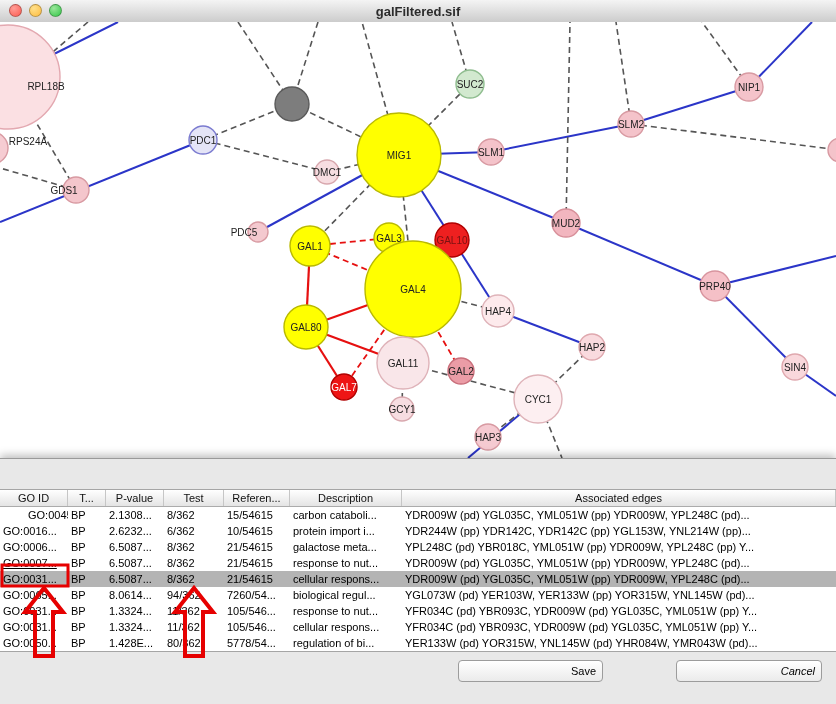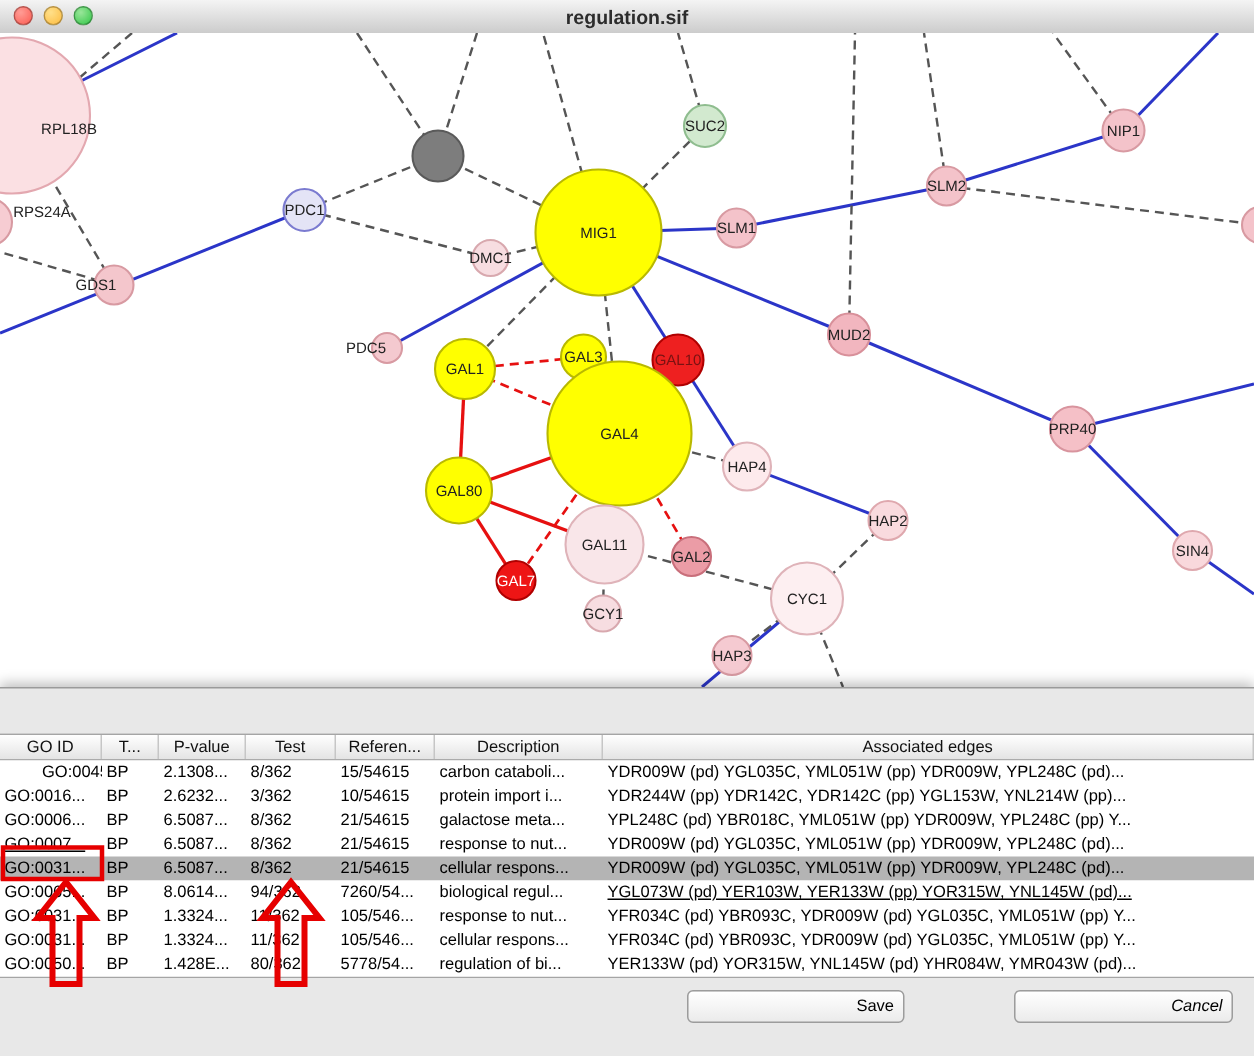--- a/index.html
+++ b/index.html
@@ -39,21 +39,21 @@
 </head>
 <body>
 
 <div class="win-top">
   <div class="titlebar">
     <div class="traffic">
       <span class="light red"></span>
       <span class="light yellow"></span>
       <span class="light green"></span>
     </div>
-    <div class="title">regulation.sif</div>
+    <div class="title">galFiltered.sif</div>
   </div>
   <svg id="network-svg" viewBox="0 0 836 436">
       <line x1="118" y1="0" x2="8" y2="55" stroke="#2b35c8" stroke-width="2"></line>
       <line x1="203" y1="118" x2="0" y2="200" stroke="#2b35c8" stroke-width="2"></line>
       <line x1="399" y1="133" x2="491" y2="130" stroke="#2b35c8" stroke-width="2"></line>
       <line x1="491" y1="130" x2="631" y2="102" stroke="#2b35c8" stroke-width="2"></line>
       <line x1="631" y1="102" x2="749" y2="65" stroke="#2b35c8" stroke-width="2"></line>
       <line x1="749" y1="65" x2="812" y2="0" stroke="#2b35c8" stroke-width="2"></line>
       <line x1="399" y1="133" x2="566" y2="201" stroke="#2b35c8" stroke-width="2"></line>
       <line x1="566" y1="201" x2="715" y2="264" stroke="#2b35c8" stroke-width="2"></line>
@@ -175,21 +175,21 @@
           <div class="td" style="flex: 0 0 58px;">2.1308...</div>
           <div class="td" style="flex: 0 0 60px;">8/362</div>
           <div class="td" style="flex: 0 0 66px;">15/54615</div>
           <div class="td" style="flex: 0 0 112px;">carbon cataboli...</div>
           <div class="td" style="flex: 0 0 434px;">YDR009W (pd) YGL035C, YML051W (pp) YDR009W, YPL248C (pd)...</div>
         </div>
         <div class="tr">
           <div class="td" style="flex: 0 0 68px;">GO:0016...</div>
           <div class="td" style="flex: 0 0 38px;">BP</div>
           <div class="td" style="flex: 0 0 58px;">2.6232...</div>
-          <div class="td" style="flex: 0 0 60px;">3/362</div>
+          <div class="td" style="flex: 0 0 60px;">6/362</div>
           <div class="td" style="flex: 0 0 66px;">10/54615</div>
           <div class="td" style="flex: 0 0 112px;">protein import i...</div>
           <div class="td" style="flex: 0 0 434px;">YDR244W (pp) YDR142C, YDR142C (pp) YGL153W, YNL214W (pp)...</div>
         </div>
         <div class="tr">
           <div class="td" style="flex: 0 0 68px;">GO:0006...</div>
           <div class="td" style="flex: 0 0 38px;">BP</div>
           <div class="td" style="flex: 0 0 58px;">6.5087...</div>
           <div class="td" style="flex: 0 0 60px;">8/362</div>
           <div class="td" style="flex: 0 0 66px;">21/54615</div>
@@ -214,21 +214,21 @@
           <div class="td" style="flex: 0 0 112px;">cellular respons...</div>
           <div class="td" style="flex: 0 0 434px;">YDR009W (pd) YGL035C, YML051W (pp) YDR009W, YPL248C (pd)...</div>
         </div>
         <div class="tr">
           <div class="td" style="flex: 0 0 68px;">GO:0065...</div>
           <div class="td" style="flex: 0 0 38px;">BP</div>
           <div class="td" style="flex: 0 0 58px;">8.0614...</div>
           <div class="td" style="flex: 0 0 60px;">94/362</div>
           <div class="td" style="flex: 0 0 66px;">7260/54...</div>
           <div class="td" style="flex: 0 0 112px;">biological regul...</div>
-          <div class="td" style="flex: 0 0 434px; text-decoration: underline;">YGL073W (pd) YER103W, YER133W (pp) YOR315W, YNL145W (pd)...</div>
+          <div class="td" style="flex: 0 0 434px;">YGL073W (pd) YER103W, YER133W (pp) YOR315W, YNL145W (pd)...</div>
         </div>
         <div class="tr">
           <div class="td" style="flex: 0 0 68px;">GO:0031...</div>
           <div class="td" style="flex: 0 0 38px;">BP</div>
           <div class="td" style="flex: 0 0 58px;">1.3324...</div>
           <div class="td" style="flex: 0 0 60px;">11/362</div>
           <div class="td" style="flex: 0 0 66px;">105/546...</div>
           <div class="td" style="flex: 0 0 112px;">response to nut...</div>
           <div class="td" style="flex: 0 0 434px;">YFR034C (pd) YBR093C, YDR009W (pd) YGL035C, YML051W (pp) Y...</div>
         </div>

